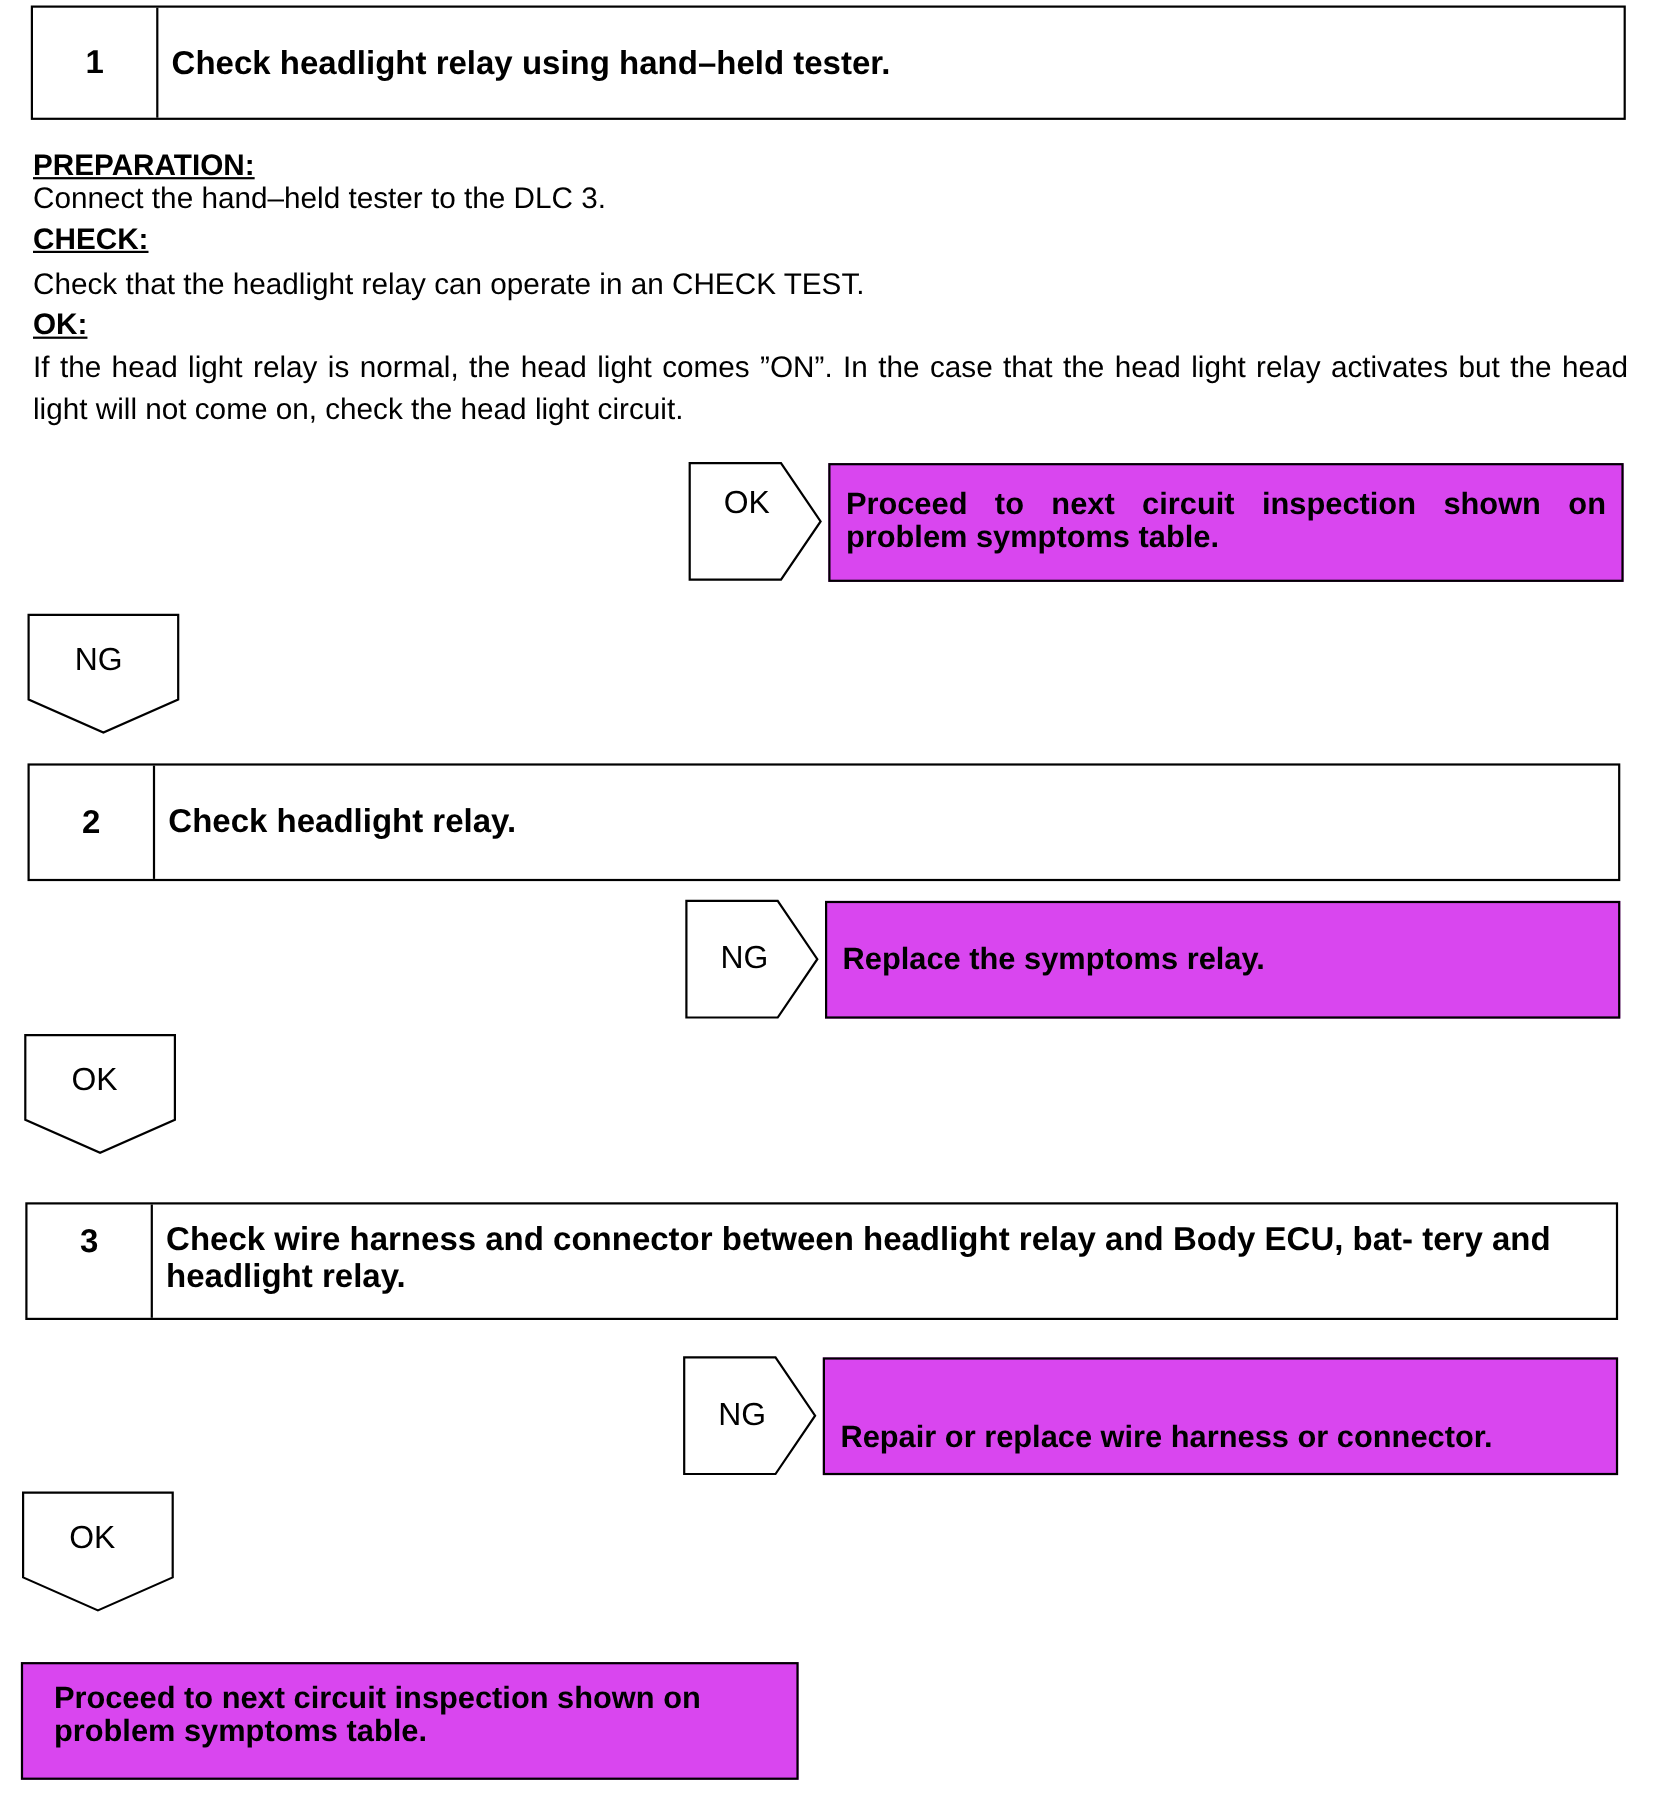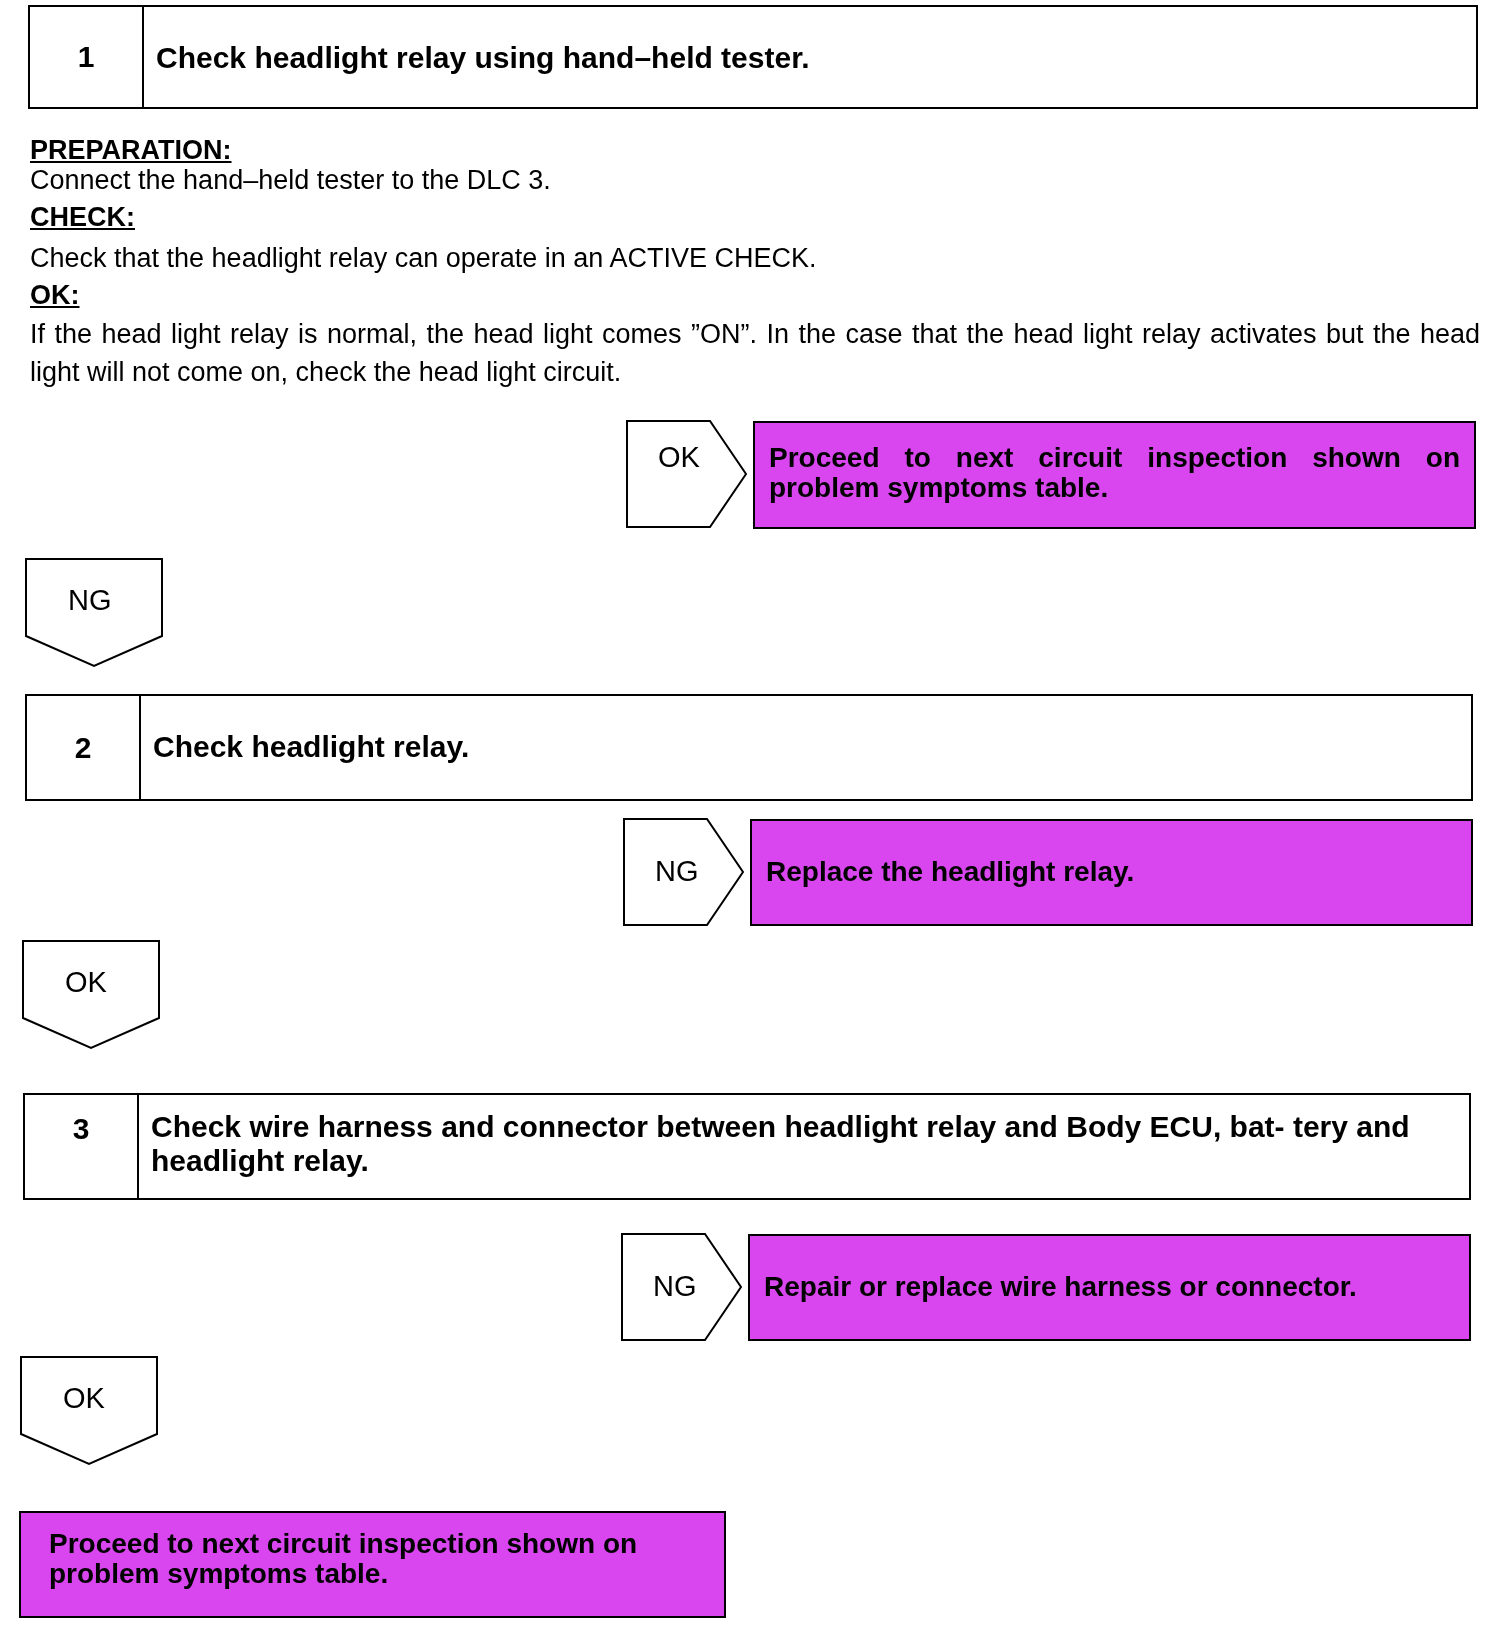--- a/index.html
+++ b/index.html
@@ -20,21 +20,21 @@
 <body>
 
 <div class="abs step-box" style="left:28px;top:5px;width:1450px;height:104px;">
   <div class="step-num">1</div>
   <div class="step-title" style="top:34px;">Check headlight relay using hand–held tester.</div>
 </div>
 
 <div class="abs label-head" style="left:30px;top:123px;margin-top:12px;">PREPARATION:</div>
 <div class="abs body-text" style="left:30px;top:161px;">Connect the hand–held tester to the DLC 3.</div>
 <div class="abs label-head" style="left:30px;top:202px;">CHECK:</div>
-<div class="abs body-text" style="left:30px;top:239px;">Check that the headlight relay can operate in an ACTIVE CHECK.</div>
+<div class="abs body-text" style="left:30px;top:239px;">Check that the headlight relay can operate in an CHECK TEST.</div>
 <div class="abs label-head" style="left:30px;top:280px;">OK:</div>
 <div class="abs body-text" style="left:30px;top:315px;width:1450px;text-align:justify;">If the head light relay is normal, the head light comes ”ON”. In the case that the head light relay activates but the head light will not come on, check the head light circuit.</div>
 
 <svg style="left:626px;top:420px;" width="122" height="108">
   <polygon points="1,1 84,1 120,54 84,107 1,107" fill="#fff" stroke="#000" stroke-width="2"></polygon>
 </svg>
 <div class="tag-label" style="left:658px;top:441px;">OK</div>
 <div class="abs result-box" style="left:753px;top:421px;width:723px;height:108px;text-align:justify;padding-top:20px;">Proceed to next circuit inspection shown on problem symptoms table.</div>
 
 <svg style="left:25px;top:558px;" width="138" height="110">
@@ -44,36 +44,36 @@
 
 <div class="abs step-box" style="left:25px;top:694px;width:1448px;height:107px;">
   <div class="step-num">2</div>
   <div class="step-title" style="top:34px;">Check headlight relay.</div>
 </div>
 
 <svg style="left:623px;top:818px;" width="122" height="108">
   <polygon points="1,1 84,1 120,54 84,107 1,107" fill="#fff" stroke="#000" stroke-width="2"></polygon>
 </svg>
 <div class="tag-label" style="left:655px;top:855px;">NG</div>
-<div class="abs result-box" style="left:750px;top:819px;width:723px;height:107px;padding-top:36px;">Replace the headlight relay.</div>
+<div class="abs result-box" style="left:750px;top:819px;width:723px;height:107px;padding-top:36px;">Replace the symptoms relay.</div>
 
 <svg style="left:22px;top:940px;" width="138" height="110">
   <polygon points="1,1 137,1 137,78 69,108 1,78" fill="#fff" stroke="#000" stroke-width="2"></polygon>
 </svg>
 <div class="tag-label" style="left:65px;top:966px;">OK</div>
 
 <div class="abs step-box" style="left:23px;top:1093px;width:1448px;height:107px;">
   <div class="step-num" style="align-items:flex-start;padding-top:17px;">3</div>
   <div class="step-title" style="top:15px;">Check wire harness and connector between headlight relay and Body ECU, bat- tery and headlight relay.</div>
 </div>
 
 <svg style="left:621px;top:1233px;" width="122" height="108">
   <polygon points="1,1 84,1 120,54 84,107 1,107" fill="#fff" stroke="#000" stroke-width="2"></polygon>
 </svg>
 <div class="tag-label" style="left:653px;top:1270px;">NG</div>
-<div class="abs result-box" style="left:748px;top:1234px;width:723px;height:107px;padding-top:36px;">Repair or replace wire harness or connector.</div>
+<div class="abs result-box" style="left:748px;top:1234px;width:723px;height:107px;padding-top:55px;">Repair or replace wire harness or connector.</div>
 
 <svg style="left:20px;top:1356px;" width="138" height="110">
   <polygon points="1,1 137,1 137,78 69,108 1,78" fill="#fff" stroke="#000" stroke-width="2"></polygon>
 </svg>
 <div class="tag-label" style="left:63px;top:1382px;">OK</div>
 
 <div class="abs result-box" style="left:19px;top:1511px;width:707px;height:107px;padding:16px 20px 0 28px;">Proceed to next circuit inspection shown on problem symptoms table.</div>
 
 </body></html>

